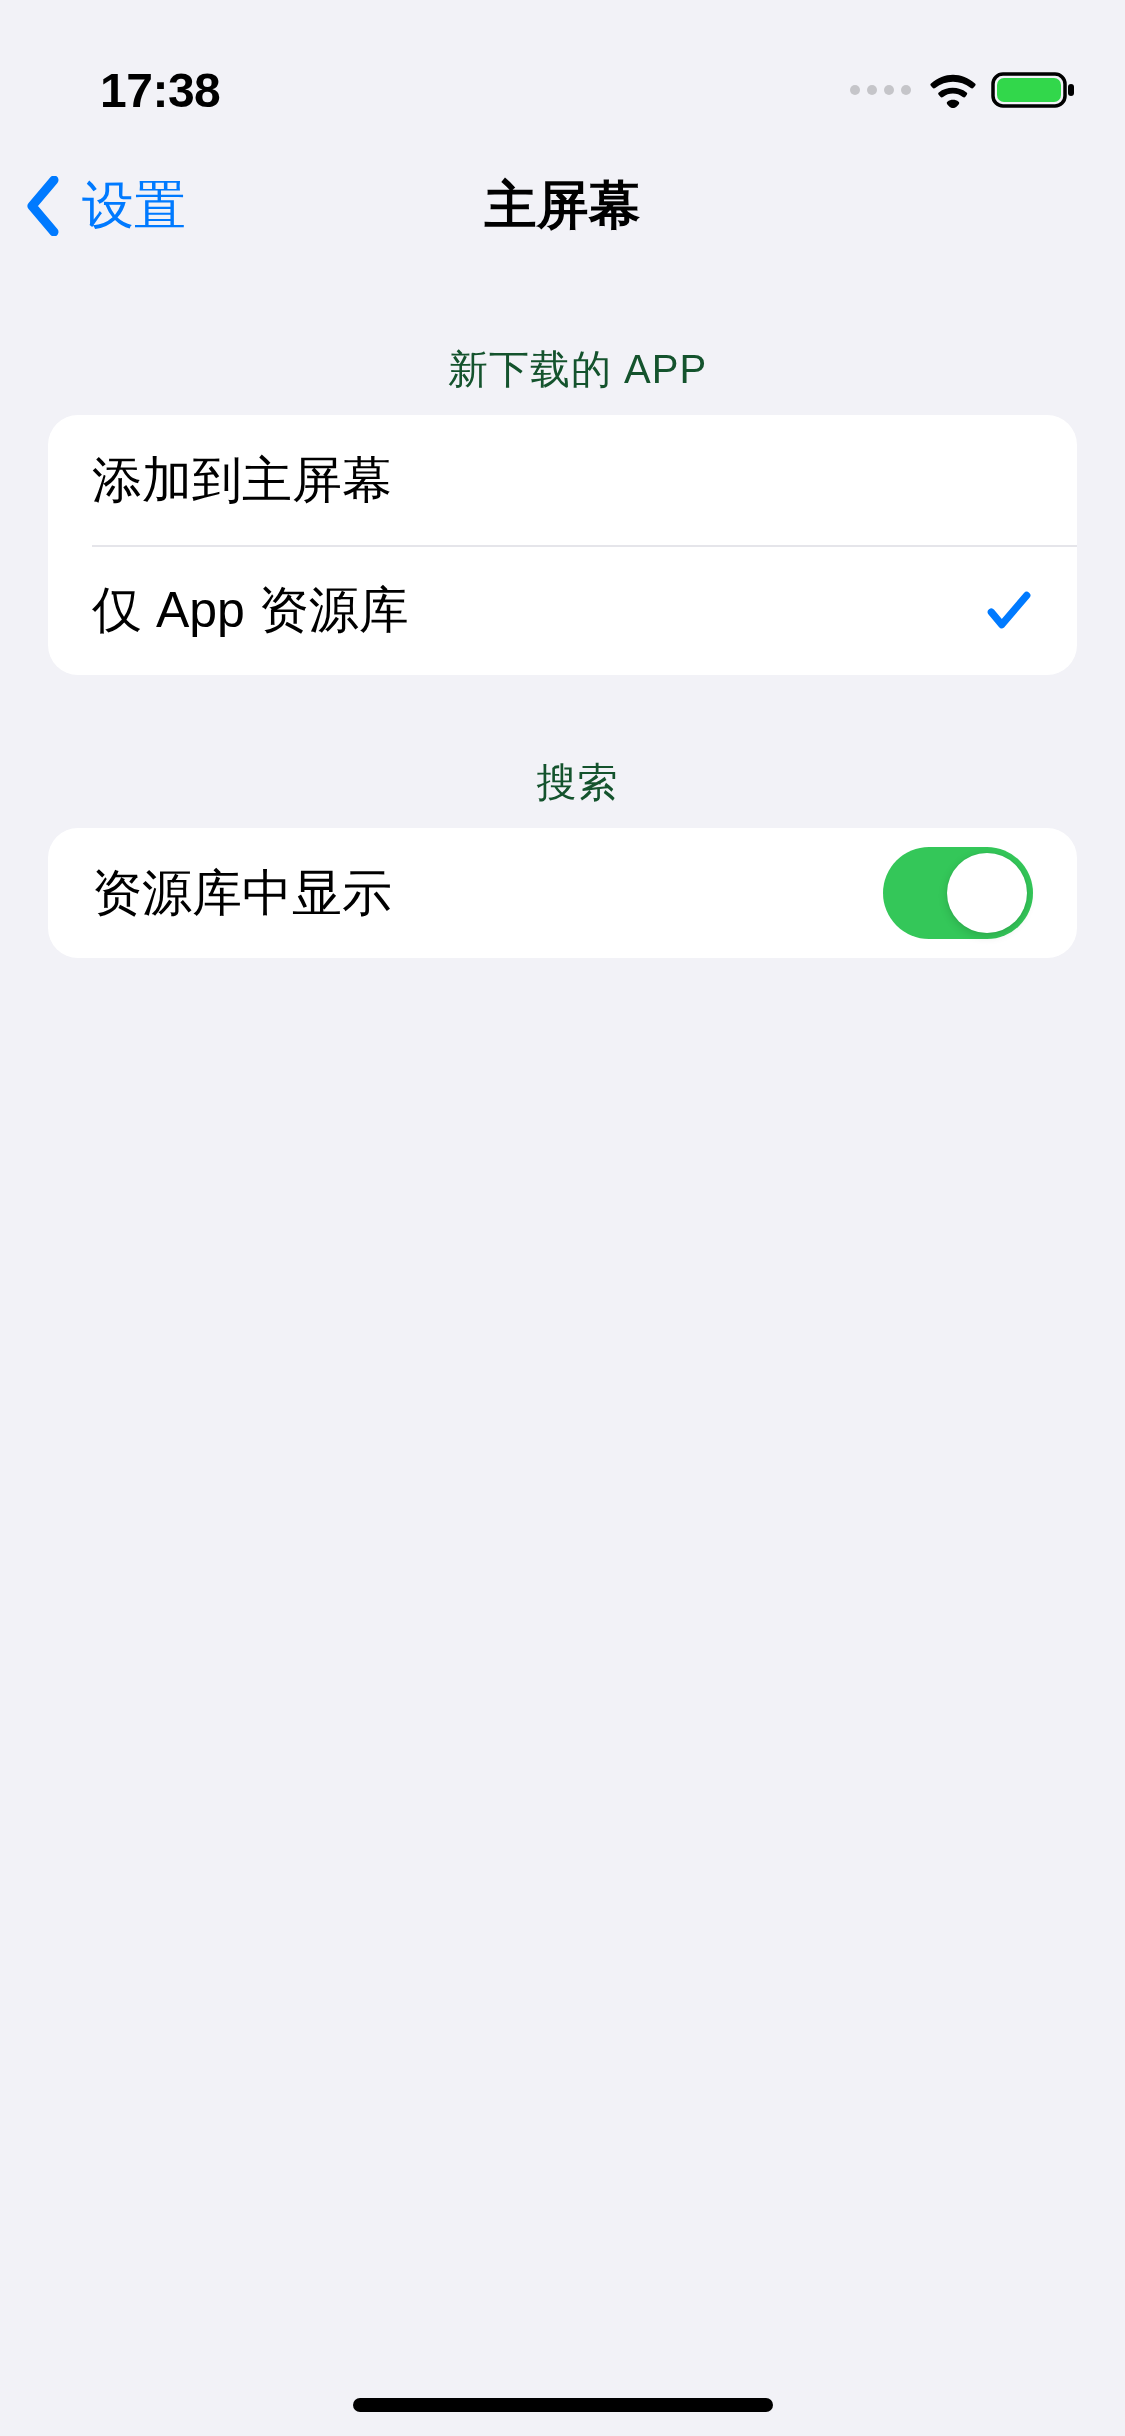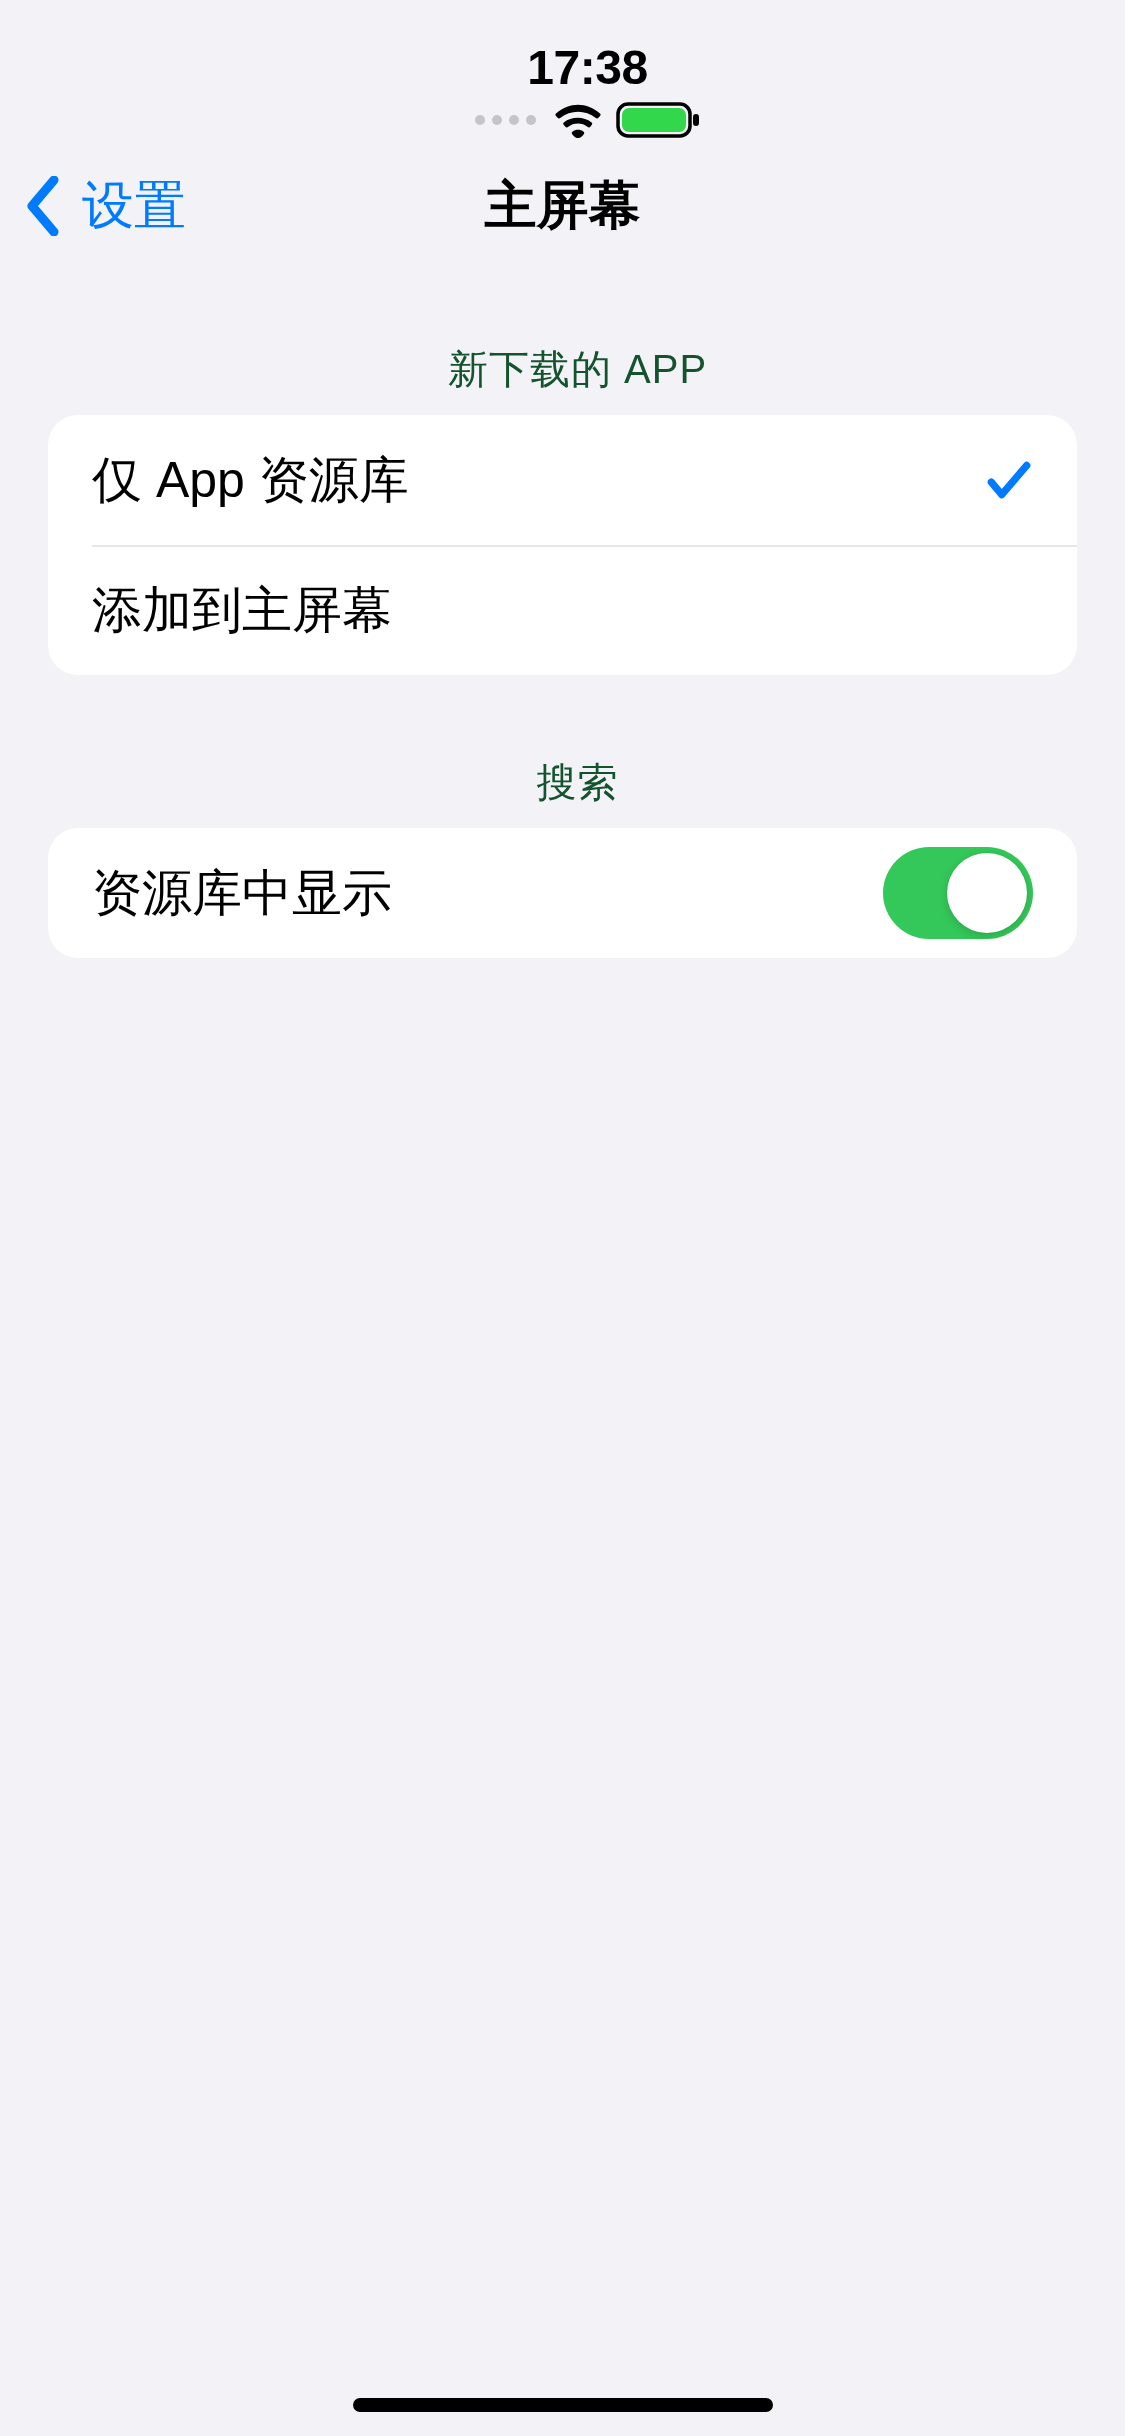--- a/index.html
+++ b/index.html
@@ -15,21 +15,20 @@
       position: relative;
       overflow: hidden;
     }
     
     .status-bar {
       display: flex;
       justify-content: space-between;
       align-items: center;
       padding: 40px 50px 0 100px;
       height: 140px;
-      flex-direction: column;
     }
     .status-time {
       font-size: 48px;
       font-weight: 600;
       color: #000;
       letter-spacing: -0.5px;
     }
     .status-right {
       display: flex;
       align-items: center;
@@ -213,29 +212,29 @@
     <span class="back-label">设置</span>
   </div>
   <div class="nav-title">主屏幕</div>
 </div>
 
 <div class="content">
 
   <div class="section-header first">新下载的 APP</div>
   <div class="group">
     <div class="row">
+      <span class="row-label">添加到主屏幕</span>
+    </div>
+    <div class="row">
       <span class="row-label">仅 App 资源库</span>
       <span class="checkmark">
         <svg viewBox="0 0 24 24">
             <path d="M4 13 L9 19 L21 5" fill="none" stroke="#007aff" stroke-width="3.5" stroke-linecap="round" stroke-linejoin="round"></path>
           </svg>
       </span>
-    </div>
-    <div class="row">
-      <span class="row-label">添加到主屏幕</span>
     </div>
   </div>
 
 
   <div class="section-header">搜索</div>
   <div class="group">
     <div class="row">
       <span class="row-label">资源库中显示</span>
       <div class="switch on">
         <div class="knob"></div>

